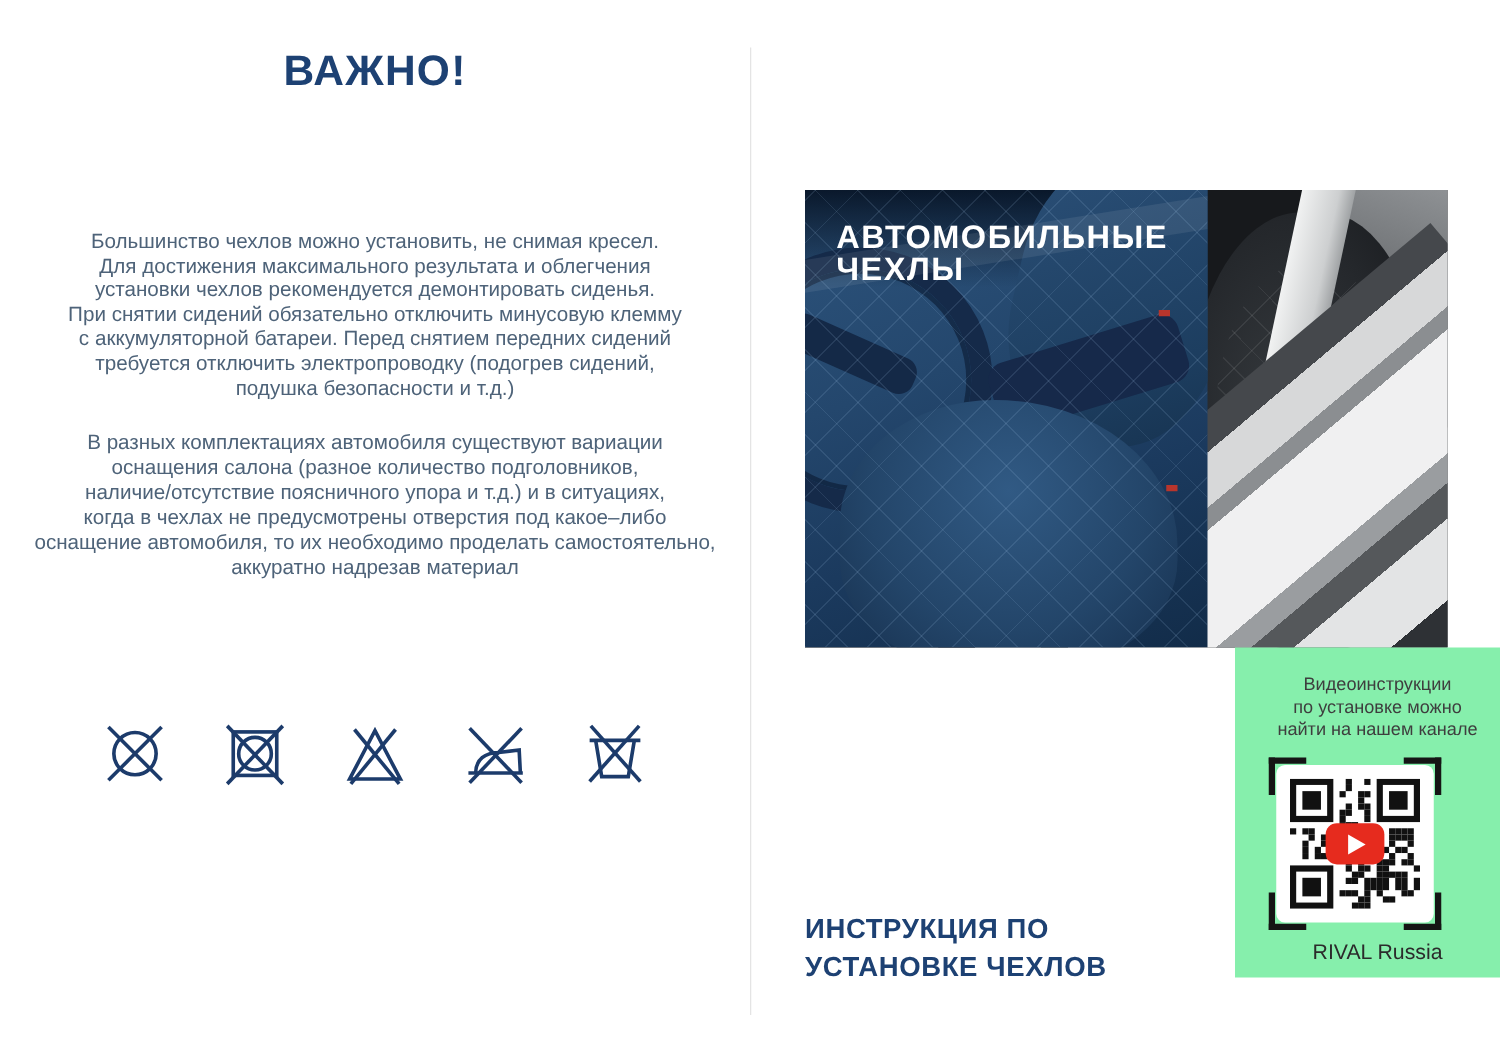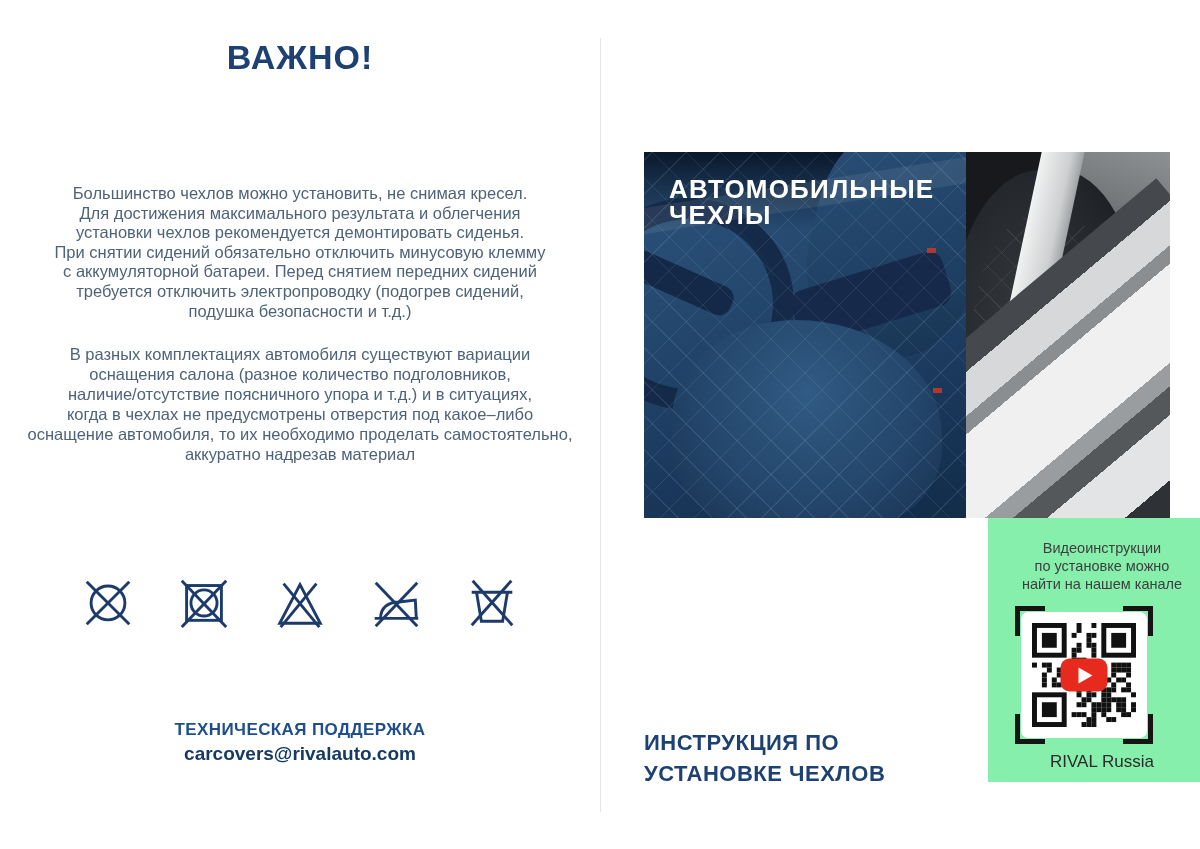--- a/index.html
+++ b/index.html
@@ -24,21 +24,21 @@
   .support-email{font-size:19px;font-weight:bold;color:#153a66;margin-top:3px;}
   .support-www{position:absolute;left:0;top:787px;width:600px;text-align:center;
         font-size:16.5px;font-weight:bold;color:#1a4374;letter-spacing:.4px;}
 
   .divider{position:absolute;left:600px;top:38px;width:1px;height:774px;background:#e4e4e4;}
 
   
   .right-page{position:absolute;left:600px;top:0;width:600px;height:849px;}
 
   .photo{position:absolute;left:44px;top:152px;width:514px;height:366px;
-        background:#17191c;overflow:hidden;padding-left:12px;}
+        background:#17191c;overflow:hidden;}
   
   .bg-right{position:absolute;right:0;top:0;width:110px;height:190px;
         background:linear-gradient(200deg,#8e9194 0%,#606366 55%,#2a2d30 100%);}
   .seat-r{position:absolute;left:305px;top:18px;width:190px;height:350px;
         border-radius:48% 42% 38% 46%;
         background:radial-gradient(ellipse at 42% 45%,#35393d 0%,#24272b 55%,#131518 100%);}
   .seat-r::after{content:"";position:absolute;inset:12%;
         background:
           repeating-linear-gradient(45deg,rgba(255,255,255,.08) 0 1px,transparent 1px 20px),
           repeating-linear-gradient(-45deg,rgba(255,255,255,.08) 0 1px,transparent 1px 20px);
@@ -168,24 +168,20 @@
       <span>
         <svg width="58" height="58" viewBox="0 0 60 60" fill="none" stroke="#1c3b6b" stroke-width="3">
           <path d="M9 21 H51"></path>
           <path d="M14 21 L19 51 L41 51 L46 21"></path>
           <line x1="10" y1="9" x2="51" y2="55"></line>
             <line x1="50" y1="9" x2="9" y2="55"></line>
         </svg>
       </span>
     </div>
 
-    <div class="support-block">
-      <div class="support-title">ТЕХНИЧЕСКАЯ ПОДДЕРЖКА</div>
-      <div class="support-email">carcovers@rivalauto.com</div>
-    </div>
   </div>
 
   <div class="divider"></div>
 
   <div class="right-page">
 
     <div class="photo">
       <div class="bg-right"></div>
       <div class="seat-r"></div>
       <div class="headrest"></div>

